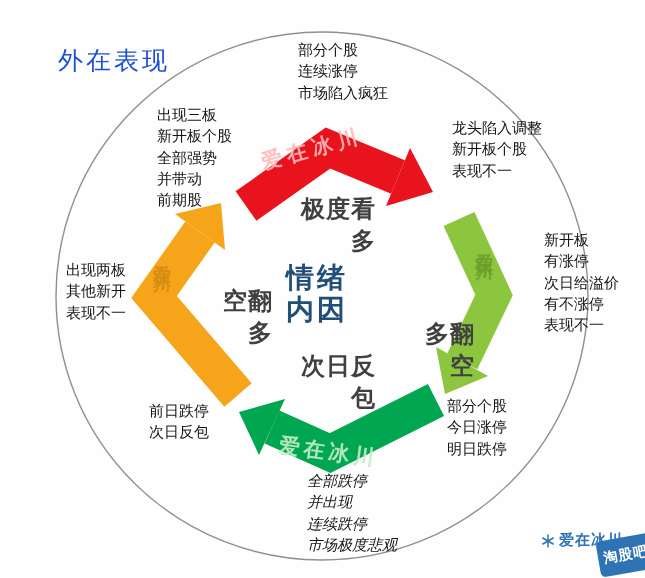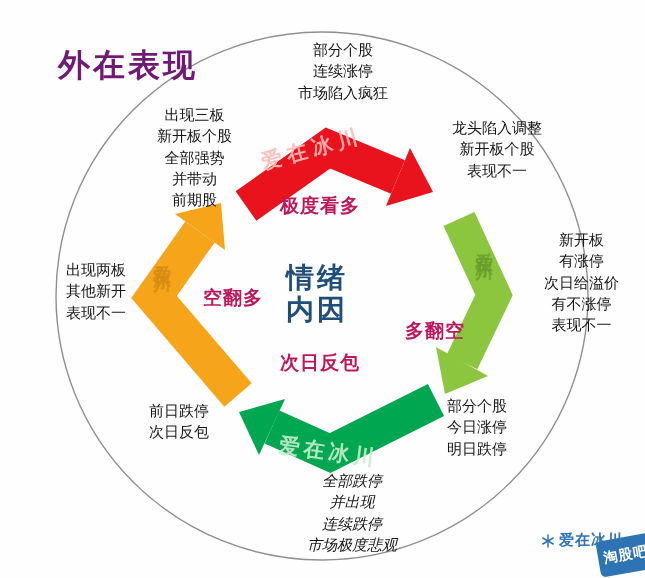--- a/index.html
+++ b/index.html
@@ -11,45 +11,45 @@
   #stage {
     position: relative;
     width: 645px; height: 578px;
     overflow: hidden;
     background: #fefefe;
   }
   #cycle-svg { position: absolute; left: 0; top: 0; }
 
   .outer-label {
     position: absolute; left: 58px; top: 44px;
-    font-size: 32px; letter-spacing: 3px;
-    color: #701a75; font-weight: 700;
+    font-size: 25px; letter-spacing: 3px;
+    color: #1d4ed8; font-weight: 400;
   }
 
   .anno {
     position: absolute;
     white-space: pre-line;
     font-size: 15px; line-height: 1.42;
     color: #141414;
-    text-align: center;
+    text-align: left;
   }
   .anno-top          { left: 298px; top: 39px;  }
   .anno-top-left     { left: 157px; top: 104px;  }
   .anno-top-right    { left: 452px; top: 117px; }
   .anno-right        { left: 512px; top: 229px; margin-left: 32px; }
   .anno-bottom-right { left: 447px; top: 395px; }
   .anno-bottom       { left: 307px; top: 470px; font-style: italic; }
   .anno-bottom-left  { left: 149px; top: 400px; }
   .anno-left         { left: 66px;  top: 259px; }
 
   .phase {
     position: absolute;
-    font-weight: bold; font-size: 19px;
-    letter-spacing: 1px; text-align: left;
-    color: #be185d;
+    font-weight: bold; font-size: 24px;
+    letter-spacing: 1px; text-align: right;
+    color: #404040;
   }
   .phase-top    { left: 280px; top: 193px; width: 96px; }
   .phase-right  { left: 405px; top: 285px; width: 70px; margin-top: 33px; }
   .phase-bottom { left: 280px; top: 350px; width: 96px; }
   .phase-left   { left: 203px; top: 285px; width: 70px; }
 
   .center-title {
     position: absolute; left: 286px; top: 262px; width: 92px;
     text-align: left;
     font-size: 28px; font-weight: bold; letter-spacing: 3px;

